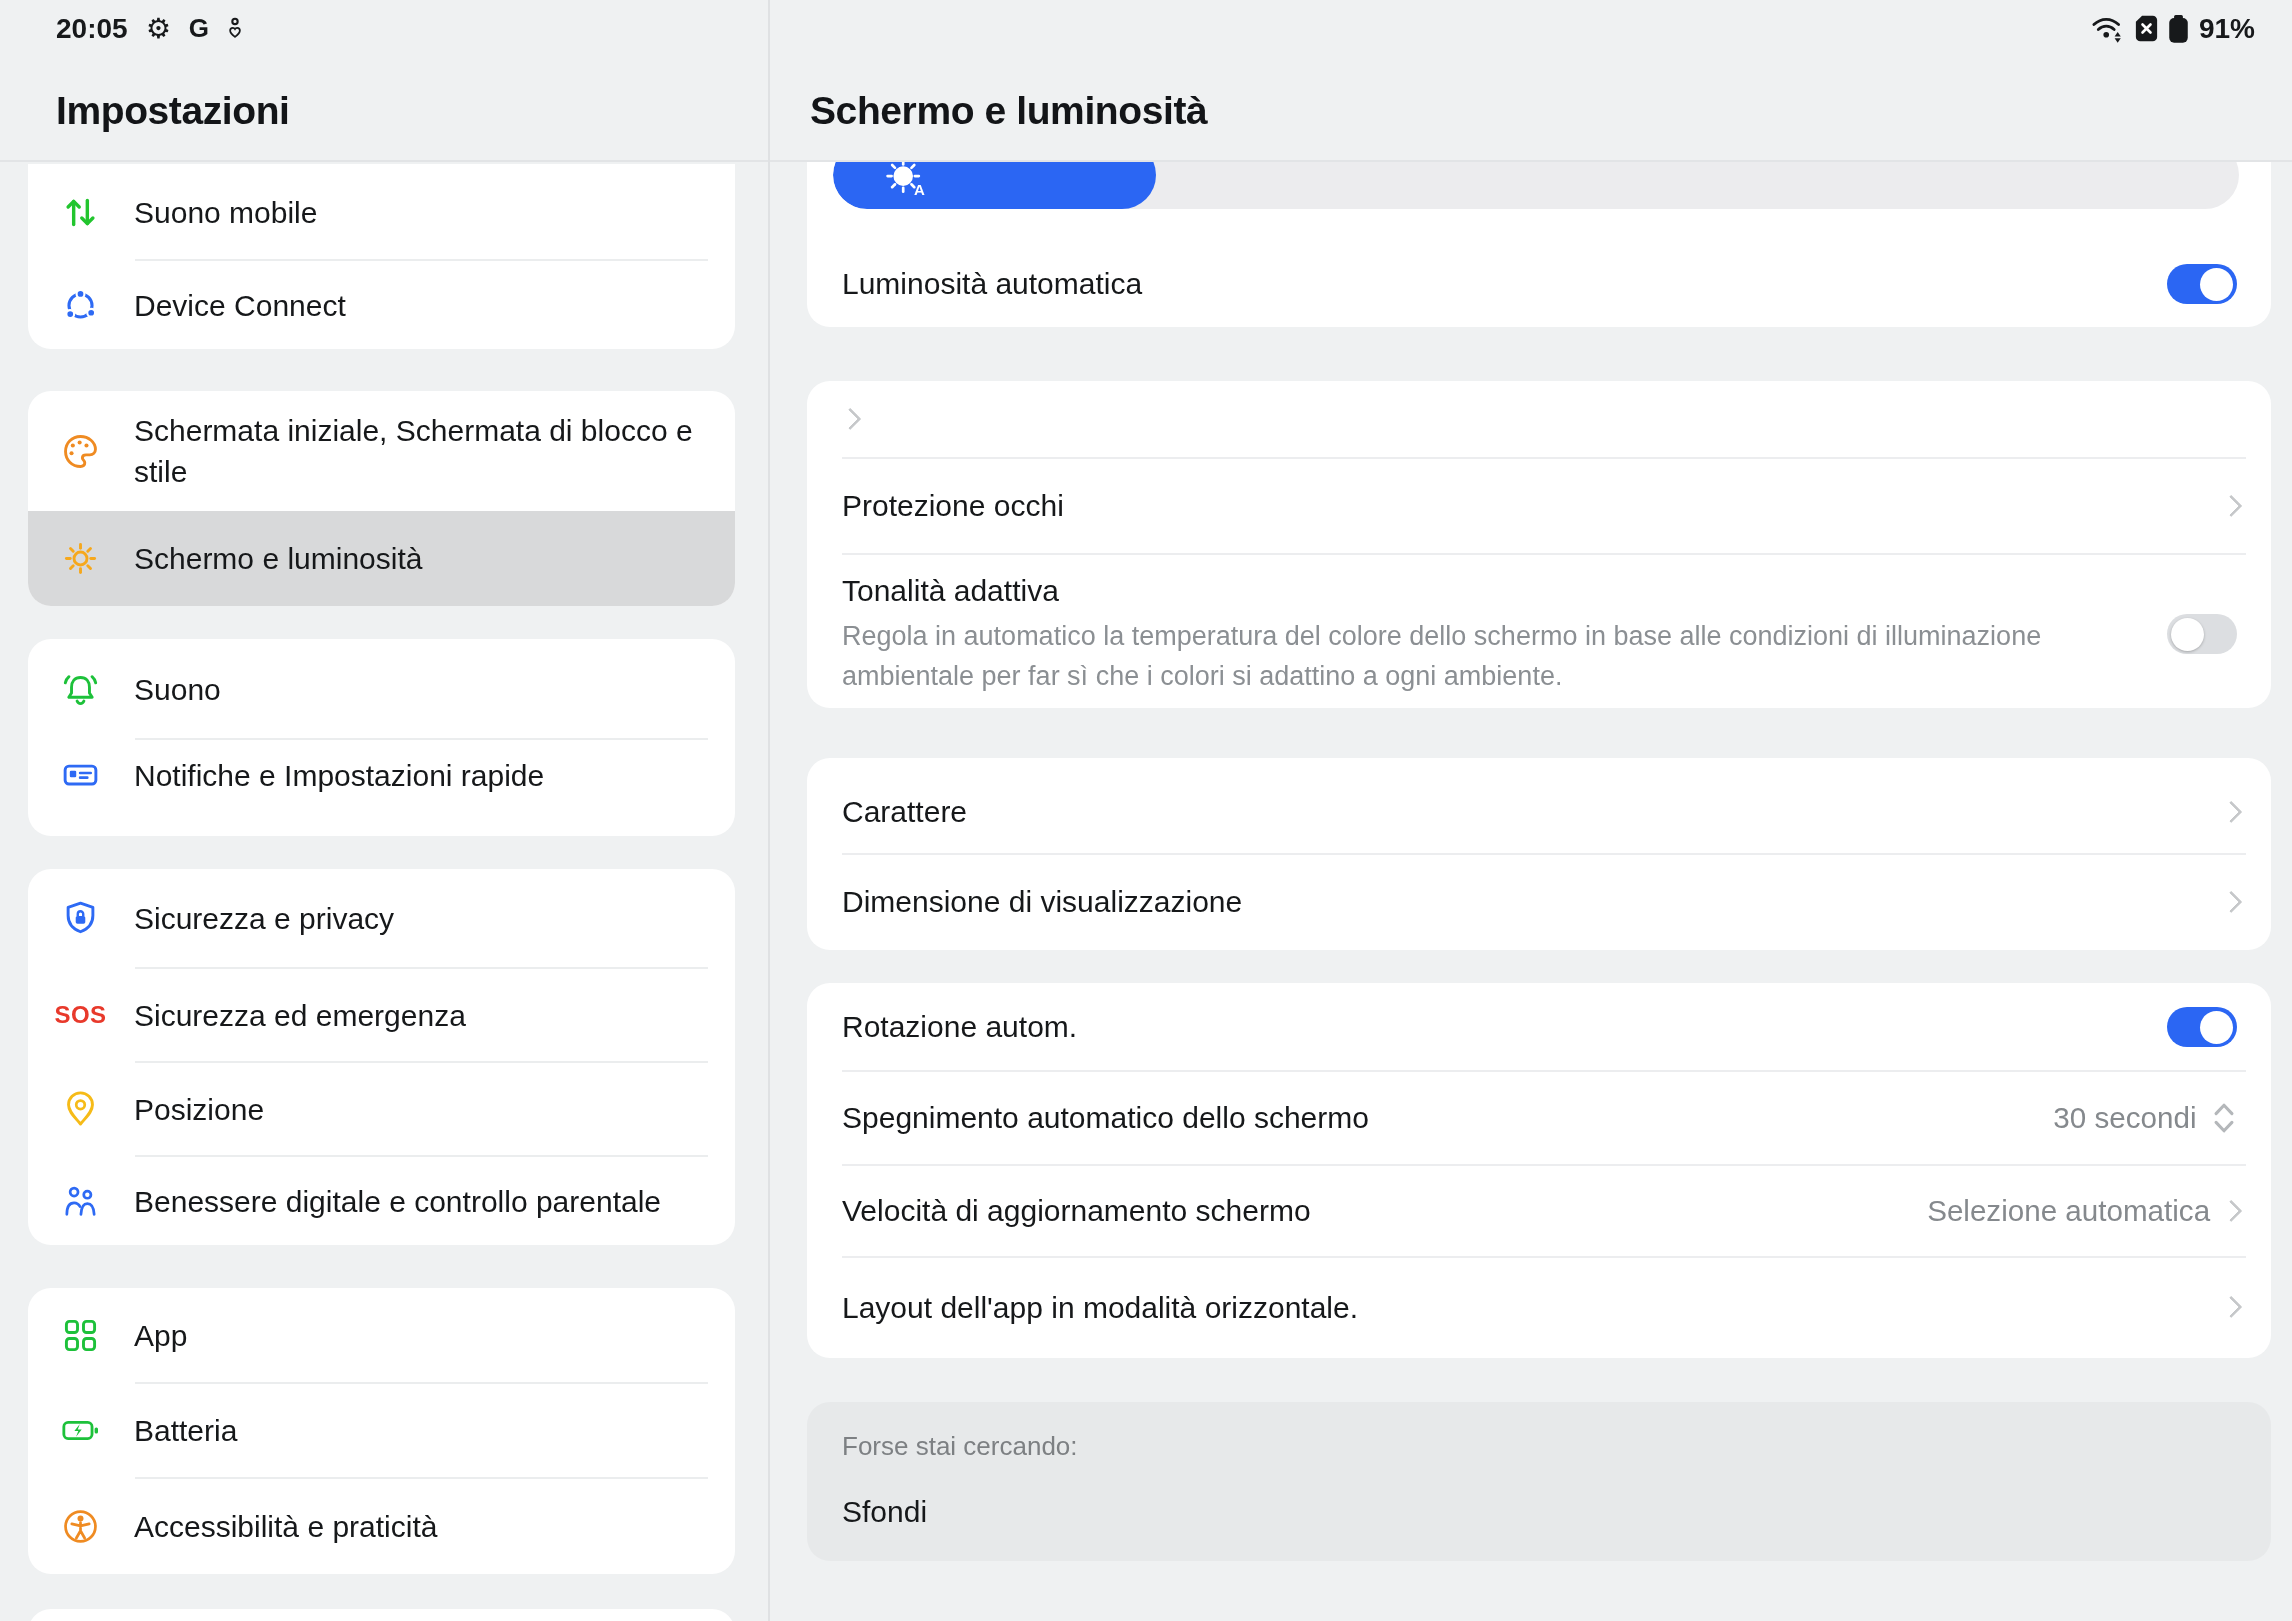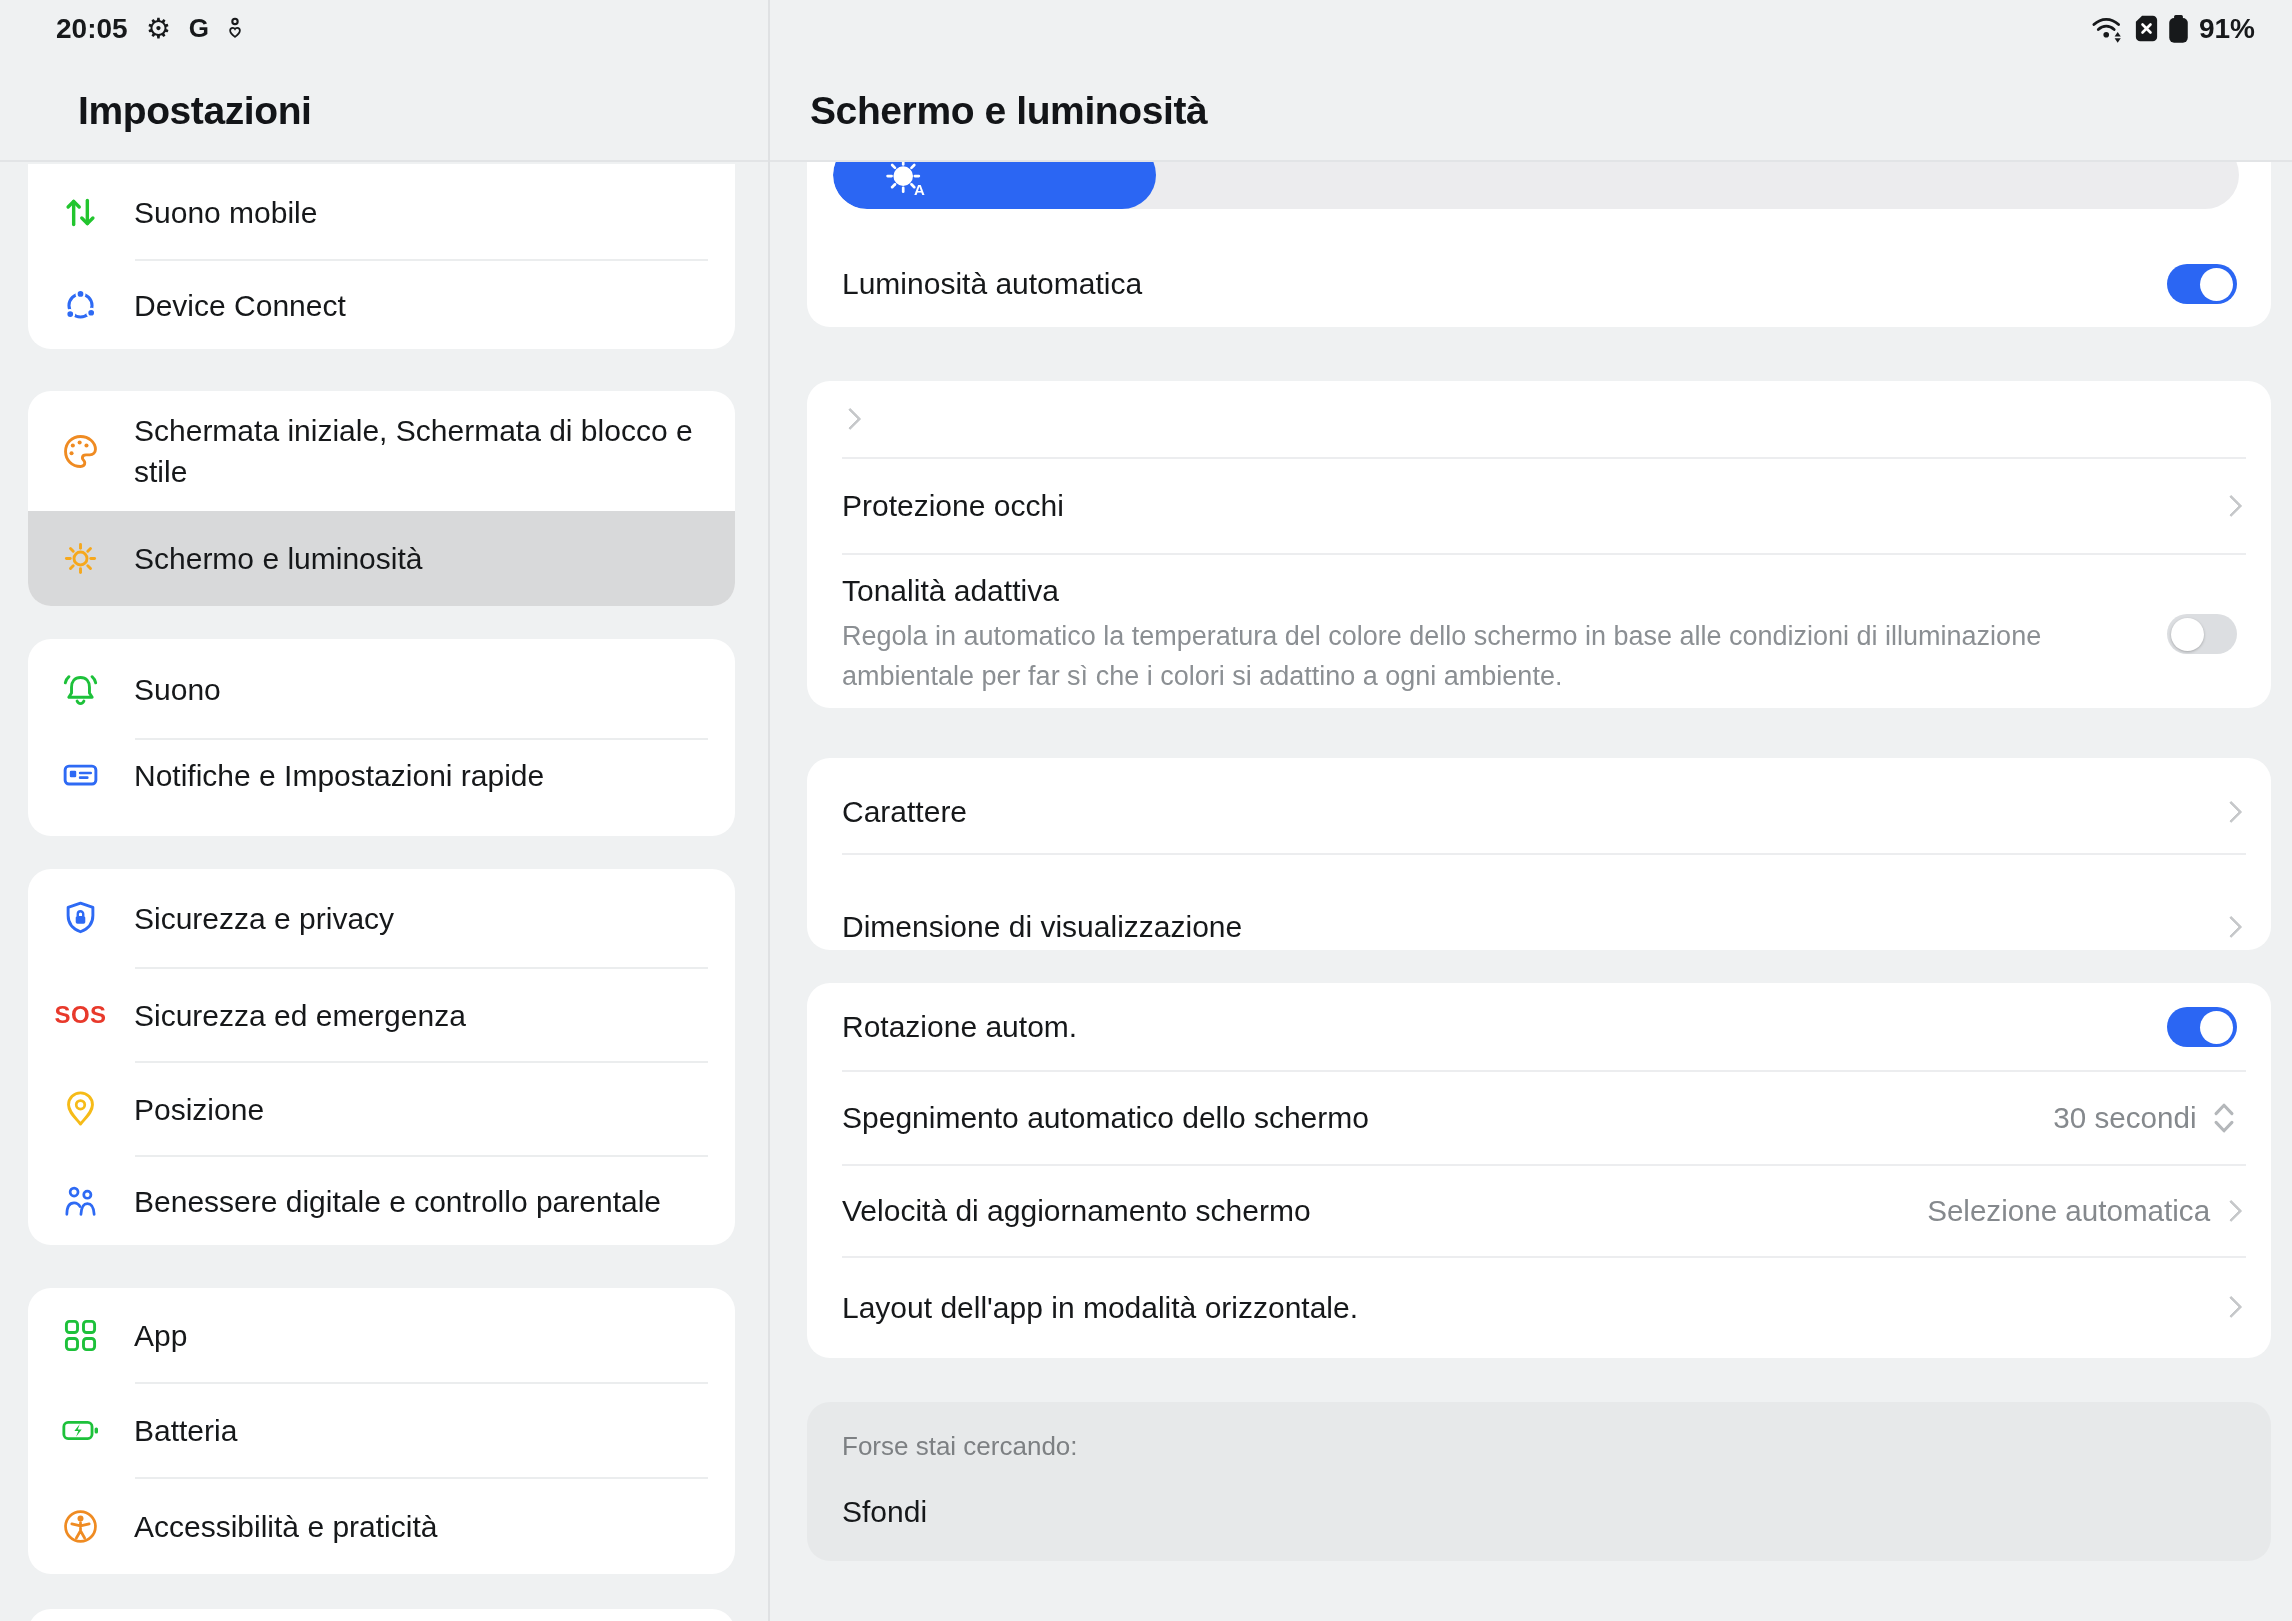--- a/index.html
+++ b/index.html
@@ -282,21 +282,21 @@
           </span>
       </div>
     </div>
 
     <div class="card" style="left:807px;top:758px;width:1464px;height:192px;">
       <div class="rrow" style="top:0;height:108px;">
         <span class="rlabel">Carattere</span>
         <span class="chev"></span>
       </div>
       <div class="rdiv" style="top:95px;"></div>
-      <div class="rrow" style="top:96px;height:96px;margin-top:25px;">
+      <div class="rrow" style="top:96px;height:96px;">
         <span class="rlabel">Dimensione di visualizzazione</span>
         <span class="chev"></span>
       </div>
     </div>
 
     <div class="card" style="left:807px;top:983px;width:1464px;height:375px;">
       <div class="rrow" style="top:0;height:88px;padding-right:34px;">
         <span class="rlabel">Rotazione autom.</span>
         <span class="tgl on">
             <span class="knob"></span>
@@ -362,21 +362,21 @@
         </svg>
       </span>
       <span style="display:inline-flex;">
         <svg width="23" height="30" viewBox="0 0 26 34">
           <rect x="8" y="1" width="10" height="4.5" rx="1.8" fill="#17191b"></rect>
           <rect x="2.5" y="4.5" width="21" height="28" rx="5.5" fill="#17191b"></rect>
         </svg>
       </span>
       <span class="status-pct">91%</span>
     </div>
-    <div class="panel-title" style="left:56px;margin-left:22px;">Impostazioni</div>
+    <div class="panel-title" style="left:56px;">Impostazioni</div>
     <div class="panel-title" style="left:810px;">Schermo e luminosità</div>
   </div>
 
   <div class="hairline"></div>
   <div class="vdivider"></div>
 
 </div>
 
 
 </body></html>

